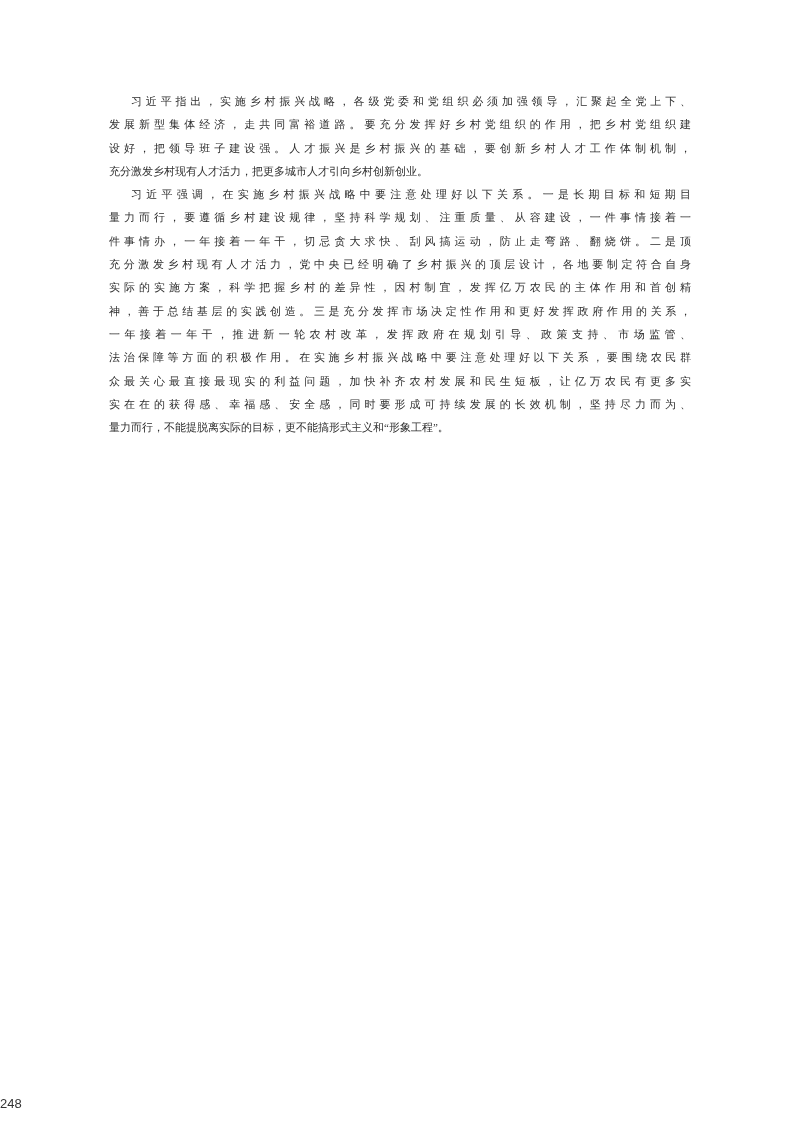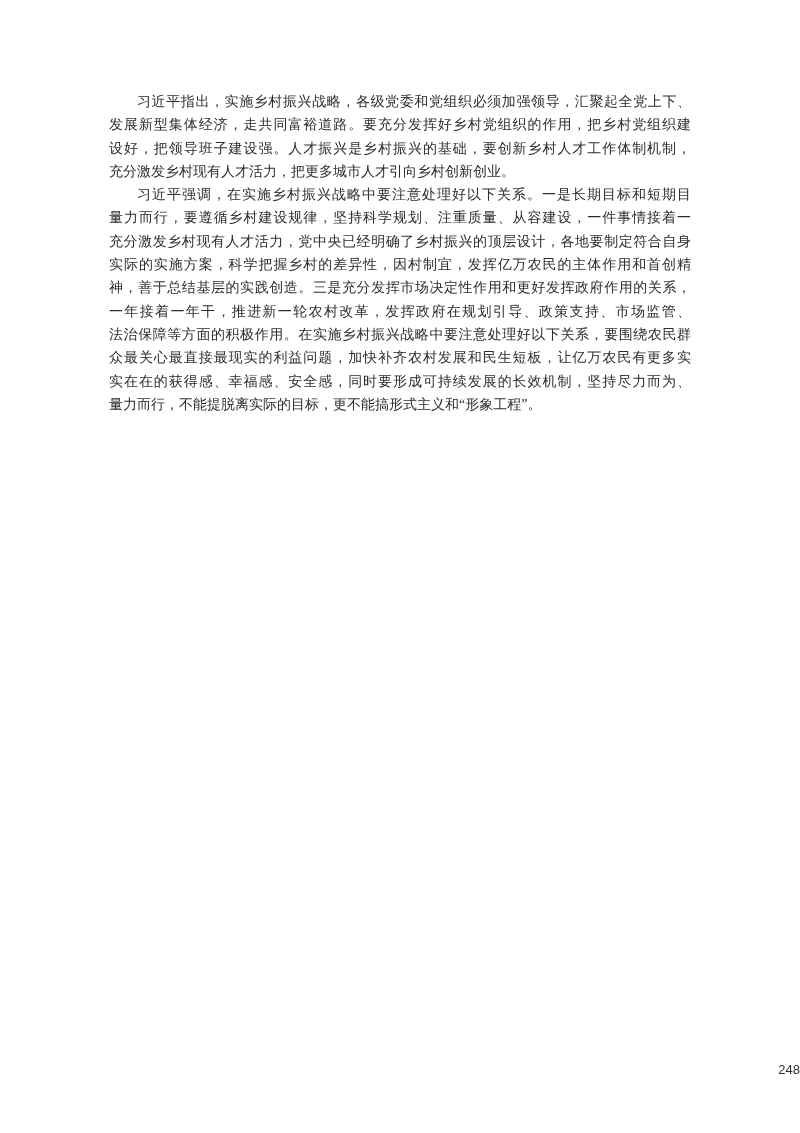--- a/index.html
+++ b/index.html
@@ -20,21 +20,21 @@
     top: 0;
     width: 800px;
     height: 1133px;
     background: #ffffff;
   }
   .body-text {
     position: absolute;
     left: 109px;
     top: 90px;
     width: 582px;
-    font-size: 14px;
+    font-size: 11px;
     line-height: 23.3px;
     color: #2d2d2d;
     letter-spacing: 0;
   }
   .para {
     margin: 0;
     padding: 0;
   }
   .line {
     width: 100%;
@@ -46,23 +46,23 @@
   }
   .line.first {
     text-indent: 2em;
   }
   .line.end {
     text-align-last: left;
   }
   .page-footer {
     position: absolute;
     left: 0;
-    top: 1060px;
+    top: 1094px;
     width: 800px;
-    text-align: right;
+    text-align: left;
   }
   .page-number {
     font-family: "Liberation Sans", "DejaVu Sans", sans-serif;
     font-size: 13px;
     color: #333333;
   }
 </style>
 </head>
 <body>
 
@@ -73,20 +73,21 @@
     <div class="para">
       <div class="line first">习近平指出，实施乡村振兴战略，各级党委和党组织必须加强领导，汇聚起全党上下、</div>
       <div class="line">发展新型集体经济，走共同富裕道路。要充分发挥好乡村党组织的作用，把乡村党组织建</div>
       <div class="line">设好，把领导班子建设强。人才振兴是乡村振兴的基础，要创新乡村人才工作体制机制，</div>
       <div class="line end">充分激发乡村现有人才活力，把更多城市人才引向乡村创新创业。</div>
     </div>
 
     <div class="para">
       <div class="line first">习近平强调，在实施乡村振兴战略中要注意处理好以下关系。一是长期目标和短期目</div>
       <div class="line">量力而行，要遵循乡村建设规律，坚持科学规划、注重质量、从容建设，一件事情接着一</div>
+      <div class="line">件事情办，一年接着一年干，切忌贪大求快、刮风搞运动，防止走弯路、翻烧饼。二是顶</div>
       <div class="line">充分激发乡村现有人才活力，党中央已经明确了乡村振兴的顶层设计，各地要制定符合自身</div>
       <div class="line">实际的实施方案，科学把握乡村的差异性，因村制宜，发挥亿万农民的主体作用和首创精</div>
       <div class="line">神，善于总结基层的实践创造。三是充分发挥市场决定性作用和更好发挥政府作用的关系，</div>
       <div class="line">一年接着一年干，推进新一轮农村改革，发挥政府在规划引导、政策支持、市场监管、</div>
       <div class="line">法治保障等方面的积极作用。在实施乡村振兴战略中要注意处理好以下关系，要围绕农民群</div>
       <div class="line">众最关心最直接最现实的利益问题，加快补齐农村发展和民生短板，让亿万农民有更多实</div>
       <div class="line">实在在的获得感、幸福感、安全感，同时要形成可持续发展的长效机制，坚持尽力而为、</div>
       <div class="line end">量力而行，不能提脱离实际的目标，更不能搞形式主义和“形象工程”。</div>
     </div>
 

